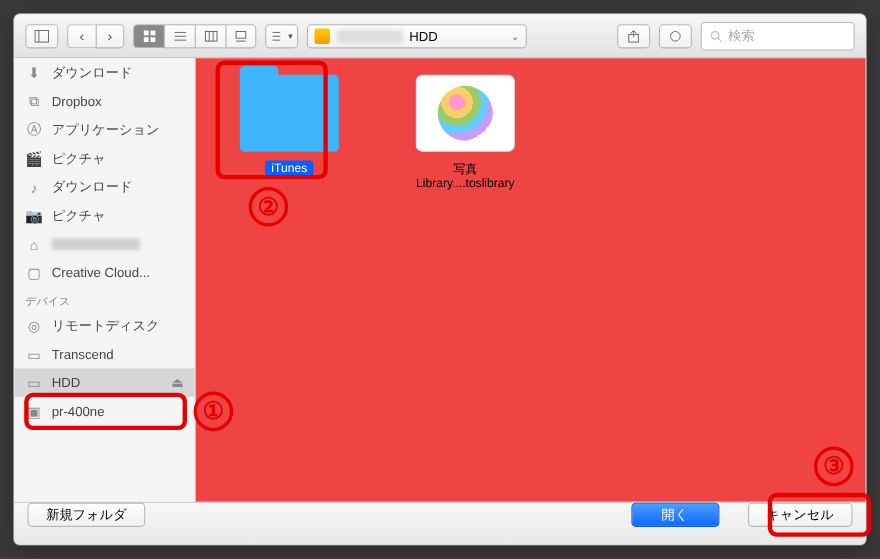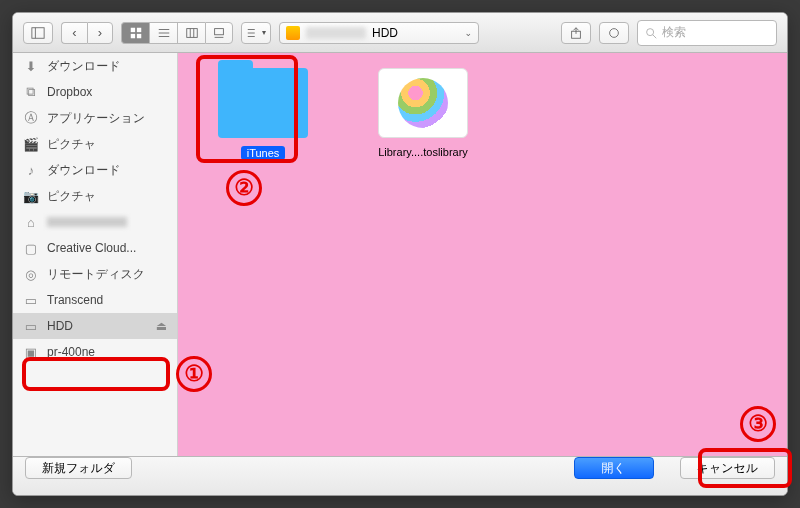--- a/index.html
+++ b/index.html
@@ -22,21 +22,21 @@
 .path-chev{position:absolute;right:6px;font-size:9px;color:#666;}
 .spacer{flex:1;}
 .search{height:22px;width:140px;background:#fff;border:1px solid #b8b8b8;border-radius:4px;display:flex;align-items:center;padding:12px 6px;gap:4px;font-size:12px;color:#aaa;}
 .main{display:flex;height:403px;}
 .sidebar{width:165px;background:#f5f5f5;border-right:1px solid #d0d0d0;overflow:hidden;font-size:12px;}
 .hdr{color:#888;font-size:10px;padding:6px 10px 2px;}
 .item{height:26px;display:flex;align-items:center;padding:0 10px;gap:8px;color:#444;white-space:nowrap;}
 .item.sel{background:#d6d6d6;}
 .ico{width:16px;height:16px;display:flex;align-items:center;justify-content:center;color:#888;font-size:13px;}
 .item .blur{width:80px;height:10px;background:#ccc;filter:blur(2px);}
-.content{flex:1;background:#f9a8d4;padding:15px 20px;display:flex;gap:30px;align-items:flex-start;}
+.content{flex:1;background:#ef4444;padding:15px 20px;display:flex;gap:30px;align-items:flex-start;}
 .file{width:130px;text-align:center;font-size:11px;}
 .folder-ico{width:90px;height:70px;background:#3fb5fc;border-radius:4px;margin:0 auto 8px;position:relative;}
 .folder-ico:before{content:"";position:absolute;top:-8px;left:0;width:35px;height:12px;background:#3fb5fc;border-radius:4px 4px 0 0;}
 .fname.sel{background:#0a60ff;color:#fff;padding:1px 6px;border-radius:3px;display:inline-block;}
 .photo-ico{width:90px;height:70px;background:#fff;border:1px solid #e0e0e0;border-radius:6px;margin:0 auto 8px;display:flex;align-items:center;justify-content:center;}
 .flower{width:50px;height:50px;border-radius:50%;position:relative;background:radial-gradient(circle at 35% 30%,#f9c 0 15%,#fc6 15% 30%,#9c6 30% 45%,#6cf 45% 60%,#c9f 60% 75%,transparent 75%);}
 .footer{height:56px;background:linear-gradient(#f7f7f7,#e1e1e1);border-top:1px solid #b8b8b8;display:flex;padding:0 12px;gap:26px;}
 .fbtn{height:22px;padding:0 16px;background:linear-gradient(#fdfdfd,#f1f1f1);border:1px solid #b8b8b8;border-radius:4px;font-size:12px;display:flex;align-items:center;}
 .fbtn.pri{background:linear-gradient(#4a9eff,#1169ff);border-color:#0a5be0;color:#fff;min-width:80px;justify-content:center;}
 
@@ -151,20 +151,21 @@
           <span>ピクチャ</span>
         </div>
       <div class="item">
           <span class="ico">⌂</span>
           <span class="blur"></span>
         </div>
       <div class="item">
           <span class="ico">▢</span>
           <span>Creative Cloud...</span>
         </div>
+      <div class="hdr">デバイス</div>
       <div class="item">
           <span class="ico">◎</span>
           <span>リモートディスク</span>
         </div>
       <div class="item">
           <span class="ico">▭</span>
           <span>Transcend</span>
         </div>
       <div class="item sel">
           <span class="ico">▭</span>
@@ -179,20 +180,21 @@
 
     <div class="content">
       <div class="file">
         <div class="folder-ico"></div>
         <span class="fname sel">iTunes</span>
       </div>
       <div class="file">
         <div class="photo-ico">
             <div class="flower"></div>
           </div>
+        <div>写真</div>
         <div>Library....toslibrary</div>
       </div>
     </div>
   </div>
 
   <div class="footer">
     <div class="fbtn">新規フォルダ</div>
     <div class="spacer"></div>
     <div class="fbtn pri">開く</div>
     <div class="fbtn">キャンセル</div>

